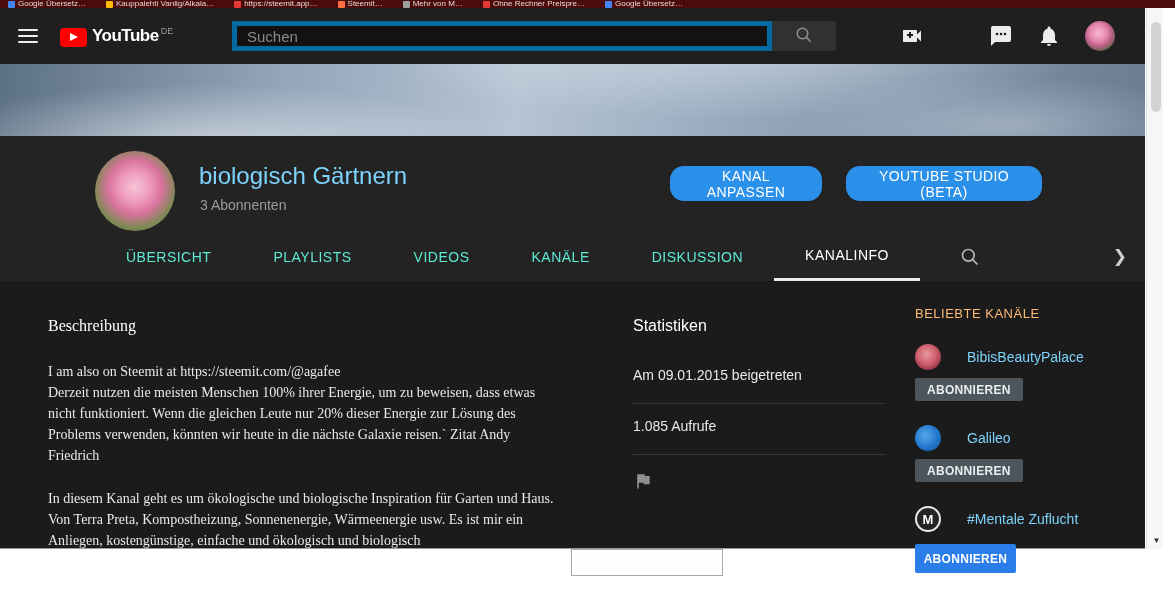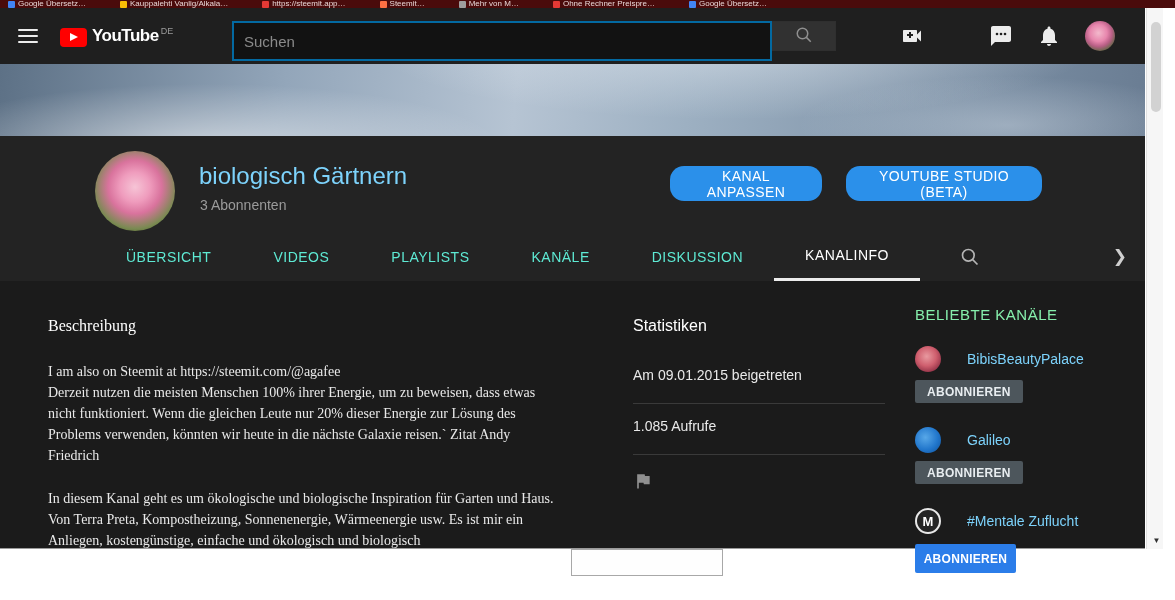--- a/index.html
+++ b/index.html
@@ -2,21 +2,21 @@
 <html><head>
 <meta charset="utf-8">
 <style>
   * { margin:0; padding:0; box-sizing:border-box; }
   html,body { width:1175px; height:600px; }
   body { font-family:"Liberation Sans", sans-serif; background:#fff; position:relative; overflow:hidden; }
   .screen { position:absolute; inset:0; background:#fff; }
 
   
   .bookmarks-bar { position:absolute; left:0; top:0; width:1175px; height:8px; background:#4a0b0b;
-    overflow:hidden; display:flex; align-items:center; gap:34px; padding:0 8px; }
+    overflow:hidden; display:flex; align-items:center; gap:20px; padding:0 8px; }
   .bm-item { display:flex; align-items:center; gap:3px; margin-top:-2px; white-space:nowrap; }
   .bm-fav { width:7px; height:7px; border-radius:1px; margin-top:2px; flex:none; }
   .f1{background:#4285f4}.f2{background:#fbbc05}.f3{background:#e53935}.f4{background:#ff7043}
   .f5{background:#9e9e9e}.f6{background:#e53935}.f7{background:#4285f4}
   .bm-label { font-size:8px; color:#e8d7d7; }
 
   
   .viewport { position:absolute; left:0; top:8px; width:1145px; height:541px; background:#1b1b1b;
     overflow:hidden; border-bottom:1px solid #9b9b9b; }
 
@@ -26,21 +26,21 @@
     margin-left:18px; cursor:pointer; }
   .hamburger span { display:block; height:2px; background:#ececec; border-radius:1px; }
   .logo { display:flex; align-items:flex-start; margin-left:22px; cursor:pointer; }
   .logo-badge { width:27px; height:19px; background:#f00; border-radius:4px; position:relative; margin-top:2px; }
   .logo-badge:after { content:""; position:absolute; left:10px; top:5px; border-left:8px solid #fff;
     border-top:4.5px solid transparent; border-bottom:4.5px solid transparent; }
   .logo-word { color:#fff; font-size:17px; font-weight:700; letter-spacing:-0.5px; margin-left:5px; }
   .logo-region { color:#9b9b9b; font-size:9px; margin-left:2px; }
 
   .search-area { position:absolute; left:232px; top:13px; display:flex; }
-  .search-input { width:540px; height:40px; background:#121212; border:2px solid #0369a1; color:#ddd;
+  .search-input { width:540px; height:30px; background:#121212; border:5px solid #0369a1; color:#ddd;
     font-size:15px; padding:0 10px; outline:none; font-family:inherit; }
   .search-input::placeholder { color:#8a8a8a; opacity:1; }
   .search-btn { width:64px; height:30px; background:#313131; border:1px solid #2f2f2f; border-left:none;
     display:flex; align-items:center; justify-content:center; cursor:pointer; }
 
   .head-icons { position:absolute; right:30px; top:0; height:56px; display:flex; align-items:center; gap:24px; }
   .hicon { cursor:pointer; display:flex; align-items:center; justify-content:center; }
   .grid-icon { width:17px; height:17px; display:grid; grid-template-columns:repeat(3,1fr); gap:2px; }
   .grid-icon i { background:#ececec; border-radius:1px; }
   .avatar-sm { width:30px; height:30px; border-radius:50%;
@@ -81,21 +81,21 @@
   .desc p { margin-top:26px; font-size:14px; line-height:21px; color:#e9e9e9; white-space:pre-line; }
   .desc p + p { margin-top:22px; }
 
   .col-mid { position:absolute; left:633px; top:36px; width:252px; }
   .stat-row { font-size:14px; color:#e9e9e9; border-bottom:1px solid #3a3a3a; padding-bottom:20px; }
   .stat-row.first { padding-top:32px; }
   .stat-row.second { padding-top:14px; }
   .flag-btn { margin-top:16px; background:none; border:none; cursor:pointer; padding:0; }
 
   .col-right { position:absolute; left:915px; top:25px; width:230px; }
-  .feat-title { font-size:15px; color:#86efac; font-weight:500; letter-spacing:0.5px; }
+  .feat-title { font-size:13px; color:#fdba74; font-weight:500; letter-spacing:0.5px; }
   .feat-list { margin-top:23px; }
   .feat-item + .feat-item { margin-top:24px; }
   .feat-ch { display:flex; align-items:center; gap:10px; height:26px; cursor:pointer; }
   .feat-av { width:26px; height:26px; border-radius:50%; flex:none; cursor:pointer; }
   .av-bibi { background:radial-gradient(circle at 45% 40%, #e89aa0 0%, #cf5f6e 45%, #8e2f44 80%, #6e2135 100%); }
   .av-galileo { background:radial-gradient(circle at 40% 40%, #58a8e8 0%, #2277cc 55%, #0d4f99 100%); }
   .av-mentale { background:#242424; border:2px solid #e8e8e8; color:#fff; display:flex; align-items:center;
     justify-content:center; font-size:13px; font-weight:700; }
   .feat-name { font-size:14px; color:#7dd3fc;margin-left:16px; }
   .sub-btn { margin-top:8px; height:23px; background:#4d565c; color:#e8edf0; border:none; border-radius:2px;
@@ -221,22 +221,22 @@
     <div class="channel-head">
       <div class="avatar-lg"></div>
       <div class="ch-name">biologisch Gärtnern</div>
       <div class="ch-subs">3 Abonnenten</div>
       <button class="btn-blue btn-customize">KANAL ANPASSEN</button>
       <button class="btn-blue btn-studio">YOUTUBE STUDIO (BETA)</button>
     </div>
 
     <div class="tabs">
       <div class="tab">ÜBERSICHT</div>
+      <div class="tab">PLAYLISTS</div>
       <div class="tab">VIDEOS</div>
-      <div class="tab">PLAYLISTS</div>
       <div class="tab">KANÄLE</div>
       <div class="tab">DISKUSSION</div>
       <div class="tab active">KANALINFO</div>
       <div class="tab-search">
         <svg width="20" height="20" viewBox="0 0 24 24">
             <circle cx="10" cy="10" r="7" fill="none" stroke="#b5b5b5" stroke-width="2"></circle>
             <line x1="15.2" y1="15.2" x2="21" y2="21" stroke="#b5b5b5" stroke-width="2"></line>
           </svg>
       </div>
       <div class="tab-chevron"></div>

